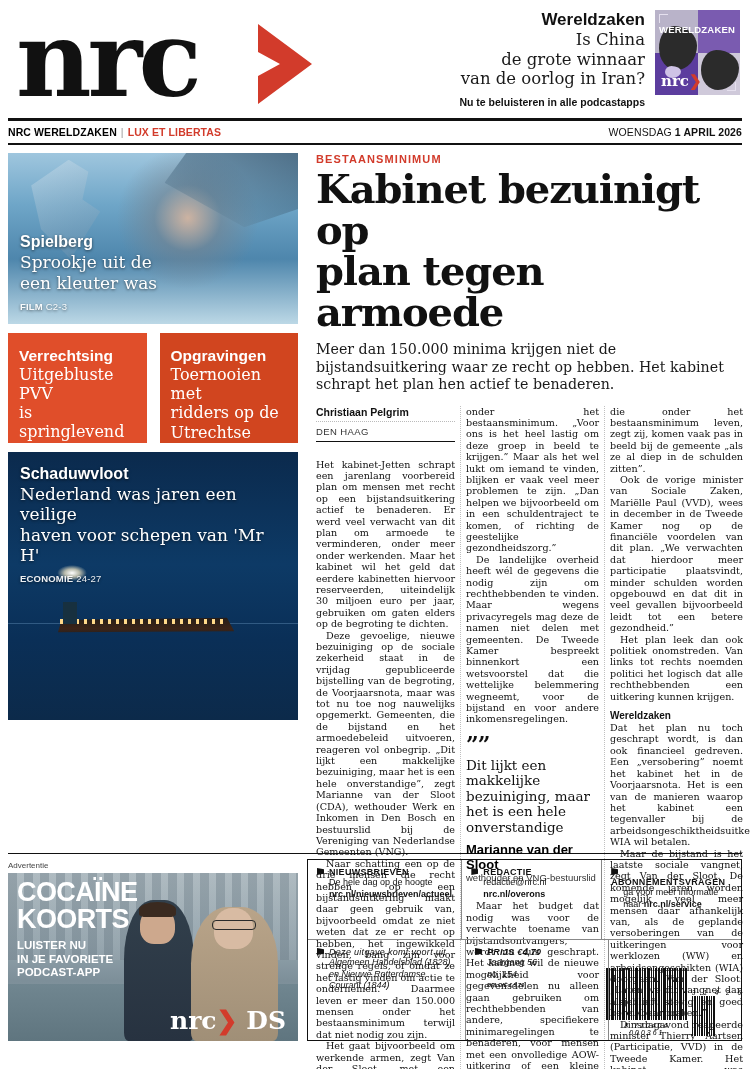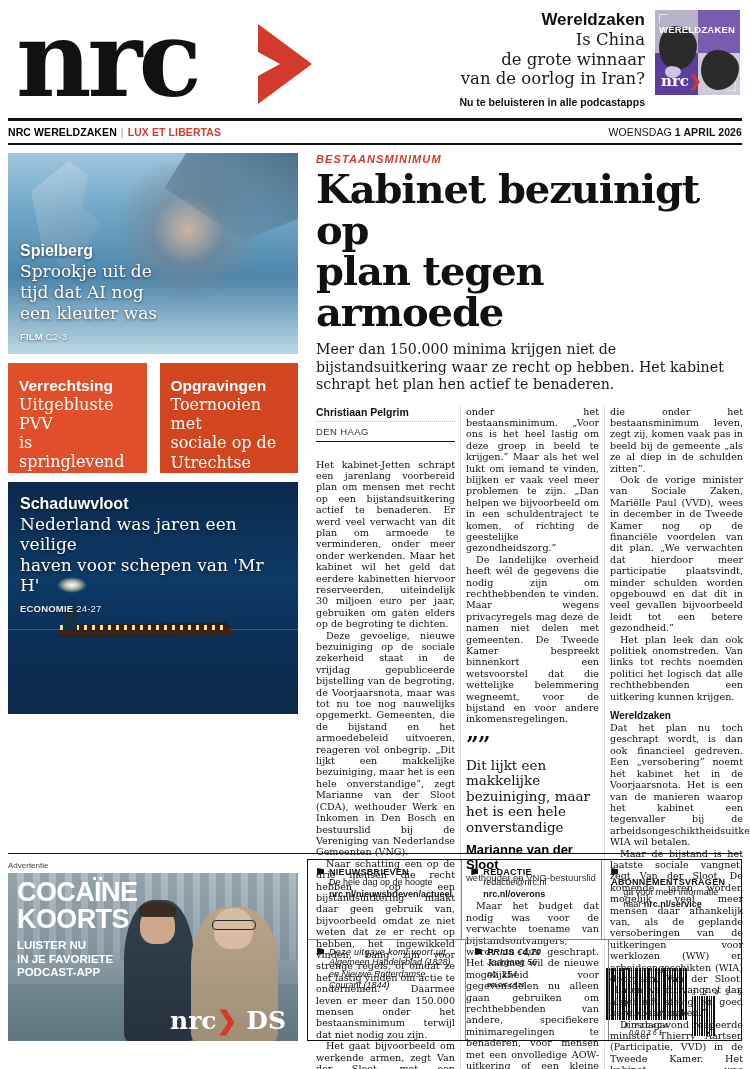--- a/index.html
+++ b/index.html
@@ -76,38 +76,38 @@
   .infobar .right { font-weight:400; color:#111; }
   .infobar .right b { font-weight:700; }
 
   
   .content { display:flex; margin:0 8px; height:708px; }
   .col-left { width:290px; flex:0 0 290px; padding-top:8px; }
   .divider-v { width:1px; background:#c9c9c9; margin:8px 9px 0 9px; }
   .col-right { flex:1 1 auto; padding-top:8px; }
 
   
-  .photo-card { position:relative; width:100%; height:201px; overflow:hidden; }
+  .photo-card { position:relative; width:100%; height:171px; overflow:hidden; }
   .photo-film {
     background:
       radial-gradient(circle at 62% 38%, rgba(210,180,160,0.95) 0%, rgba(120,130,140,0.55) 16%, rgba(0,0,0,0) 34%),
       linear-gradient(180deg,#9fc6de 0%, #6fa6c8 30%, #4e86ac 62%, #bcd8e6 100%);
   }
   .photo-film::before{
     content:""; position:absolute; left:8%; top:4%; width:34%; height:58%;
     background:linear-gradient(150deg, rgba(255,255,255,0.35), rgba(90,130,160,0.5));
     clip-path: polygon(38% 0%,58% 12%,52% 40%,70% 52%,40% 100%,10% 70%,0% 26%);
     opacity:.8;
   }
   .photo-film::after{
     content:""; position:absolute; right:-4%; top:-6%; width:50%; height:52%;
     background:linear-gradient(200deg, rgba(40,70,95,0.75), rgba(160,200,220,0.2));
     clip-path: polygon(20% 0%,100% 0%,100% 70%,55% 95%,0% 45%);
   }
-  .photo-ship { height:232px; background:linear-gradient(180deg,#0b2a4d 0%, #0d3a66 42%, #0a2f57 70%, #0c2a4a 100%); }
+  .photo-ship { height:268px; background:linear-gradient(180deg,#0b2a4d 0%, #0d3a66 42%, #0a2f57 70%, #0c2a4a 100%); }
   .ship {
     position:absolute; left:16%; bottom:30%; width:62%; height:28px;
     background:linear-gradient(180deg,#1a1a1a 0%, #3b2418 60%, #0f1a26 100%);
     clip-path: polygon(4% 30%, 96% 22%, 100% 70%, 2% 74%);
   }
   .ship-lights { position:absolute; left:18%; bottom:36%; width:56%; height:5px;
     background:repeating-linear-gradient(90deg,#ffd98a 0 3px, rgba(255,217,138,0) 3px 8px); }
   .ship-tower { position:absolute; left:19%; bottom:36%; width:14px; height:22px; background:#17303f; }
   .ship-glow { position:absolute; left:17%; bottom:52%; width:30px; height:16px;
     background:radial-gradient(ellipse at center,#fff 0%, rgba(255,240,200,0.7) 35%, rgba(255,240,200,0) 70%); }
@@ -130,21 +130,20 @@
   }
   .t-kicker { font-family:"Liberation Sans", sans-serif; font-weight:700; font-size:15.5px; line-height:18px; }
   .t-title { font-family:"DejaVu Serif", serif; font-size:16px; line-height:18.5px; margin-top:1px; }
   .t-sec { margin-top:auto; font-size:9.5px; font-weight:700; letter-spacing:.2px; }
   .t-sec span { font-weight:400; opacity:.92; }
 
   
   .kicker-red {
     color:#d23b2b; font-weight:700; font-size:11px; letter-spacing:1.1px;
     margin-bottom:3px;
-    font-style:italic;
   }
   .headline {
     font-family:"DejaVu Serif", serif; font-weight:700;
     font-size:40px; line-height:41px; letter-spacing:-1.1px; color:#111;
   }
   .standfirst {
     font-family:"DejaVu Serif", serif; font-size:14.2px; line-height:17.5px;
     color:#1a1a1a; margin-top:9px; padding-bottom:8px;
   }
   .story-cols { display:flex; margin-top:4px; }
@@ -268,38 +267,37 @@
   </div>
 
   <div class="content">
 
     <div class="col-left">
 
       <div class="photo-card photo-film">
         <div class="photo-overlay">
           <div class="pc-kicker">Spielberg</div>
           <div class="pc-title">Sprookje uit de</div>
-          <div class="pc-title">tijd dat AI nog</div>
           <div class="pc-title">een kleuter was</div>
           <div class="pc-sec"><span style="font-weight:700">FILM</span> <span>C2-3</span></div>
         </div>
       </div>
 
       <div class="teaser-row">
         <div class="teaser" style="background:#e04e2a">
           <div class="t-kicker">Verrechtsing</div>
           <div class="t-title">Uitgebluste PVV</div>
           <div class="t-title">is springlevend</div>
           <div class="t-title">in Brussel</div>
           <div class="t-sec"><span style="font-weight:700">IN HET NIEUWS</span> <span>4-5</span></div>
         </div>
         <div class="teaser" style="background:#d1451f">
           <div class="t-kicker">Opgravingen</div>
           <div class="t-title">Toernooien met</div>
-          <div class="t-title">sociale op de</div>
+          <div class="t-title">ridders op de</div>
           <div class="t-title">Utrechtse Neude</div>
           <div class="t-sec"><span style="font-weight:700">WETENSCHAP</span> <span>29</span></div>
         </div>
       </div>
 
       <div class="photo-card photo-ship" style="margin-top:9px">
         <div class="horizon"></div>
         <div class="ship"></div>
         <div class="ship-lights"></div>
         <div class="ship-tower"></div>

